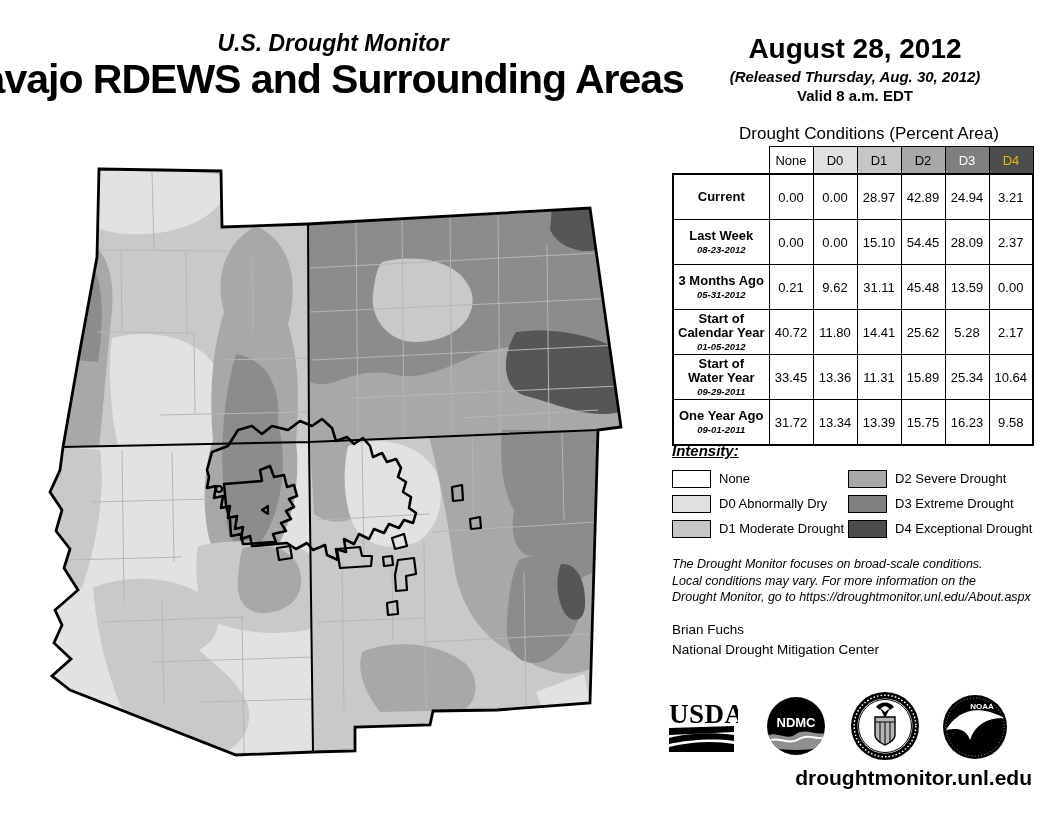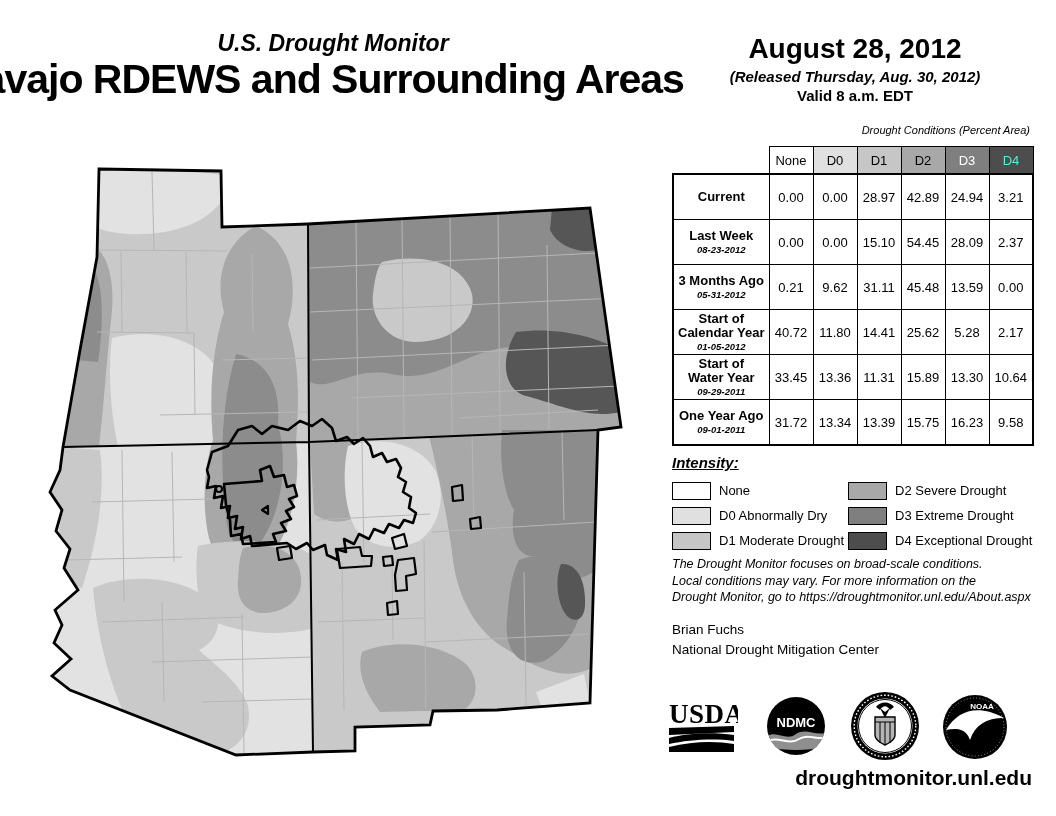--- a/index.html
+++ b/index.html
@@ -10,38 +10,38 @@
   .monitor-title{position:absolute;left:133px;top:30px;width:400px;text-align:center;
     font-size:23px;font-weight:bold;font-style:italic;white-space:nowrap;}
   .region-title{position:absolute;left:-46px;top:56px;font-size:41px;font-weight:bold;
     white-space:nowrap;letter-spacing:-1px;}
   .date-block{position:absolute;left:700px;top:33px;width:310px;text-align:center;}
   .date-line{font-size:28px;font-weight:bold;}
   .released-line{font-size:15px;font-weight:bold;font-style:italic;margin-top:3px;}
   .valid-line{font-size:15px;font-weight:bold;margin-top:2px;}
 
   
-  .table-title{position:absolute;left:708px;top:124px;width:322px;text-align:right;
-    font-size:11px;font-style:italic;}
+  .table-title{position:absolute;left:708px;top:124px;width:322px;text-align:center;
+    font-size:17px;}
   .dmt{position:absolute;left:672px;top:146px;border-collapse:collapse;table-layout:fixed;}
   .dmt td{border:1px solid #000;text-align:center;vertical-align:middle;padding:0;font-size:13px;}
   .dmt td.corner{border:none;background:#fff;}
   .dmt tr.hdr td{height:26px;font-size:13px;}
   .dmt tr.rw td{height:44px;}
   .dmt td.first{border-left-width:2px;}
   .dmt td.lastc{border-right-width:2px;}
   .dmt tr.b-top td{border-top-width:2px;}
   .dmt tr.b-bot td{border-bottom-width:2px;}
   .rlbl{font-weight:bold;font-size:13px;line-height:14px;}
   .rdate{font-weight:bold;font-style:italic;font-size:9.5px;line-height:11px;margin-top:1px;}
   .h-none{background:#ffffff;} .h-d0{background:#e0e0e0;} .h-d1{background:#c6c6c6;}
-  .h-d2{background:#a8a8a8;} .h-d3{background:#7f7f7f;color:#fff;} .h-d4{background:#4d4d4d;color:#5eead4;}
-
-  
-  .legend{position:absolute;left:672px;top:454px;width:380px;}
+  .h-d2{background:#a8a8a8;} .h-d3{background:#7f7f7f;color:#fff;} .h-d4{background:#4d4d4d;color:#eab308;}
+
+  
+  .legend{position:absolute;left:672px;top:442px;width:380px;}
   .legend-heading{font-size:15px;font-weight:bold;font-style:italic;text-decoration:underline;}
   .legend-cols{display:flex;margin-top:7px;}
   .legend-col{width:176px;}
   .legend-col.right{width:200px;}
   .legend-item{display:flex;align-items:center;height:25px;}
   .sw{width:37px;height:16px;border:1px solid #000;margin-right:8px;flex:0 0 auto;}
   .sw-none{background:#ffffff;} .sw-d0{background:#e0e0e0;} .sw-d1{background:#c6c6c6;}
   .sw-d2{background:#a8a8a8;} .sw-d3{background:#7f7f7f;} .sw-d4{background:#4d4d4d;}
   .legend-label{font-size:13px;white-space:nowrap;}
 
@@ -217,21 +217,21 @@
     <tr class="rw">
       <td class="first">
         <div class="rlbl">Start of</div>
         <div class="rlbl">Water Year</div>
         <div class="rdate">09-29-2011</div>
       </td>
       <td>33.45</td>
       <td>13.36</td>
       <td>11.31</td>
       <td>15.89</td>
-      <td>13.30</td>
+      <td>25.34</td>
       <td class="lastc">10.64</td>
     </tr>
     <tr class="rw b-bot">
       <td class="first">
         <div class="rlbl">One Year Ago</div>
         <div class="rlbl"></div>
         <div class="rdate">09-01-2011</div>
       </td>
       <td>31.72</td>
       <td>13.34</td>

